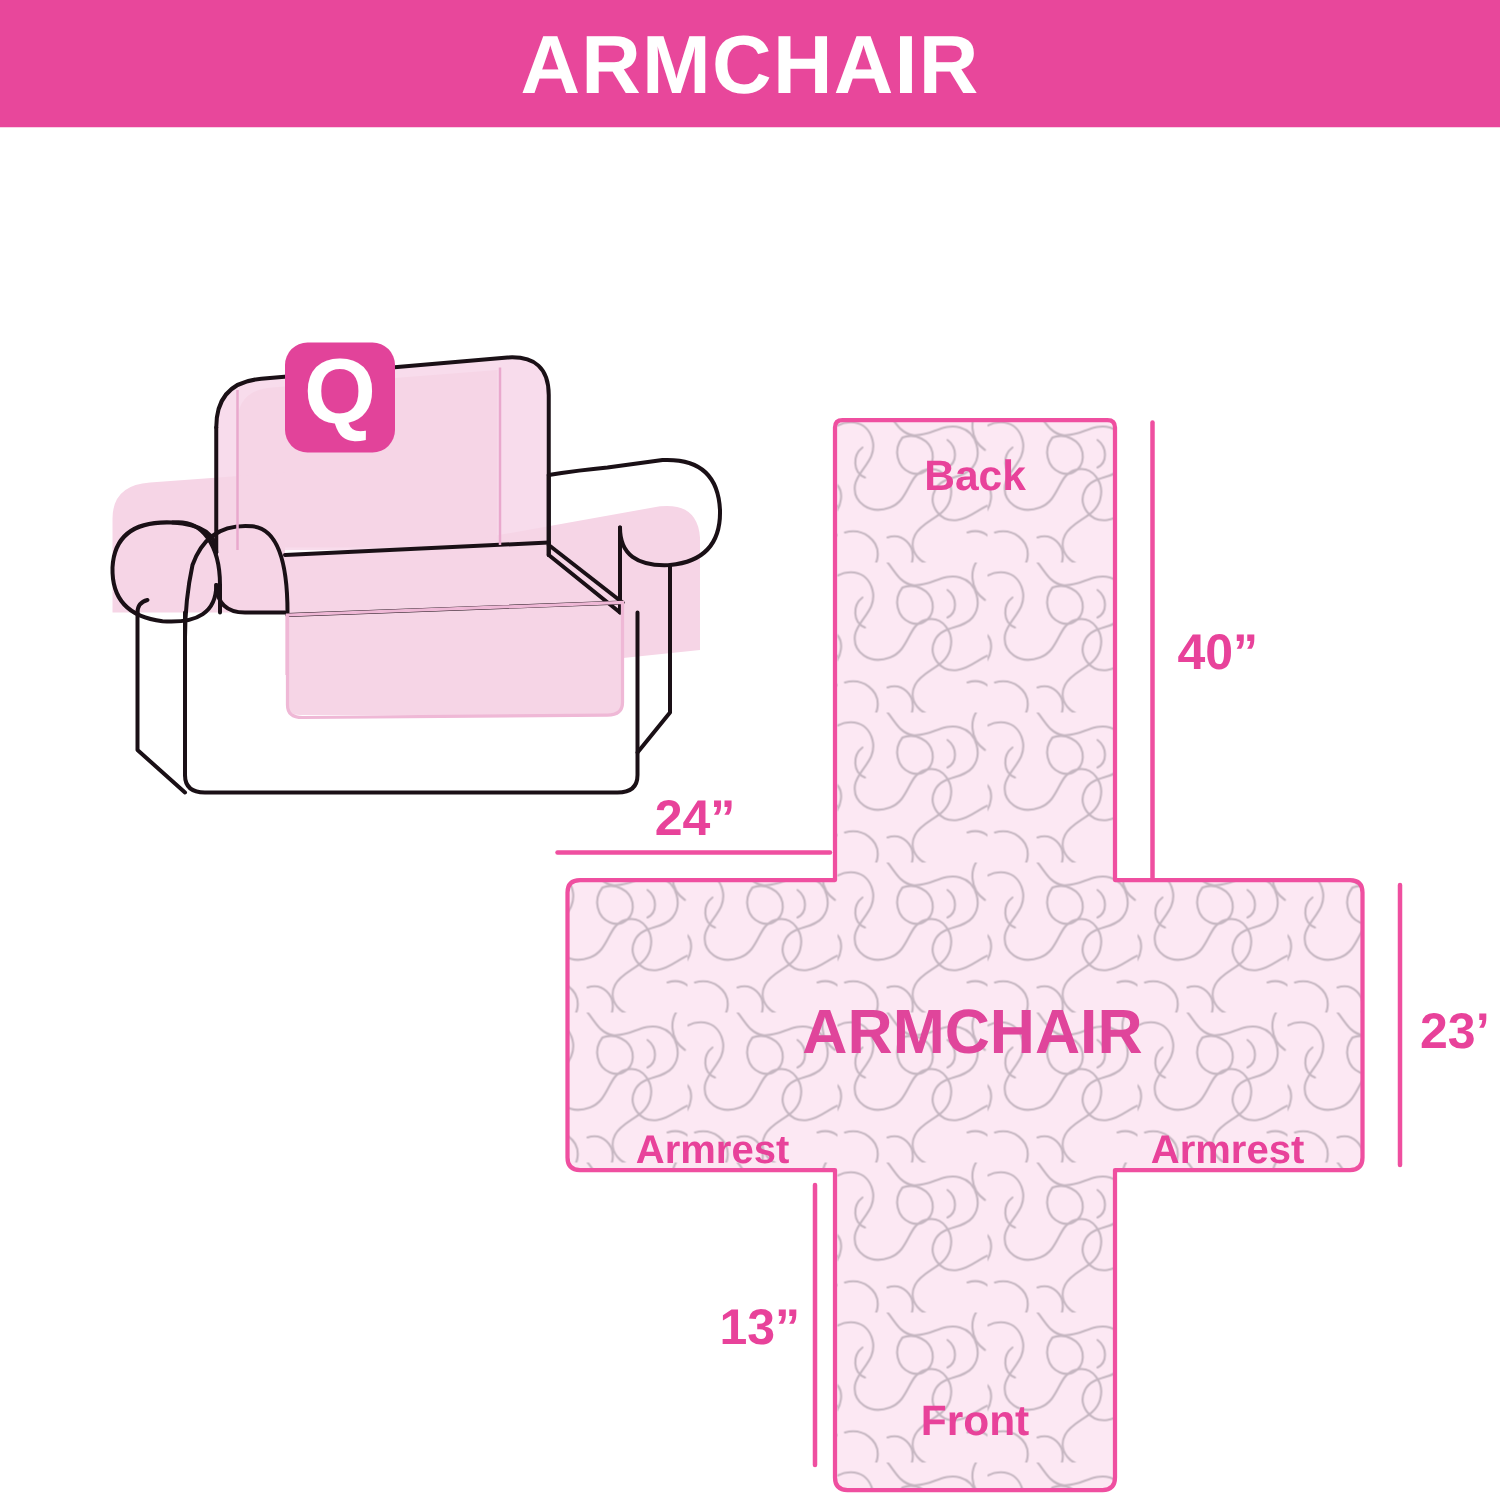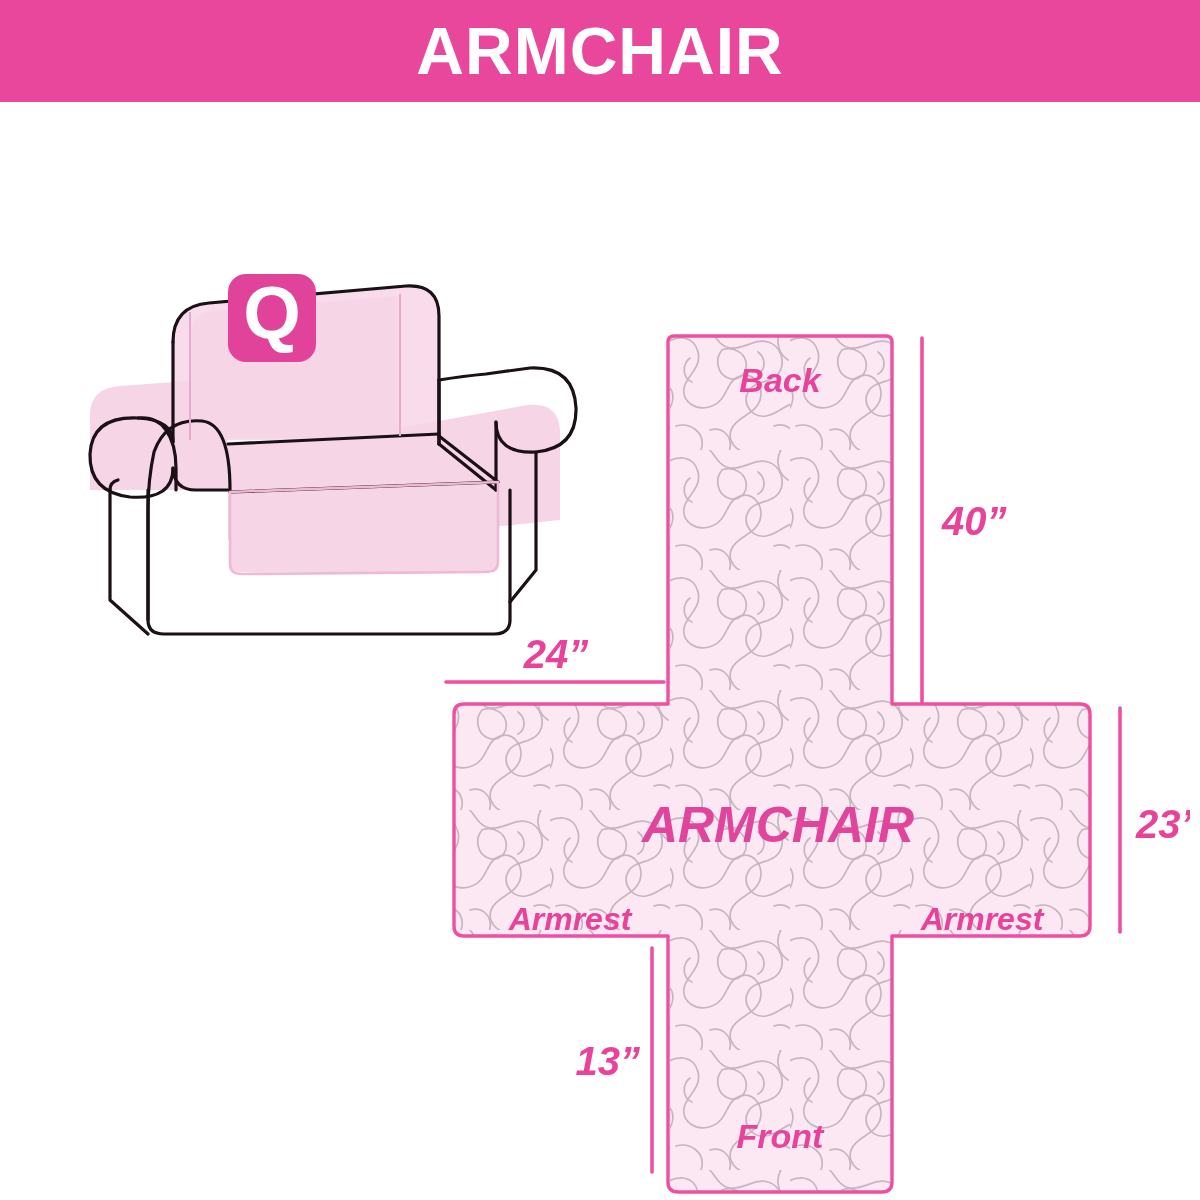--- a/index.html
+++ b/index.html
@@ -64,21 +64,20 @@
     height: 100%;
   }
 
   
   .diagram-wrap {
     position: absolute;
     left: 430px;
     top: 228px;
     width: 760px;
     height: 870px;
-    font-style: italic;
   }
   .diagram-wrap svg {
     display: block;
     width: 100%;
     height: 100%;
   }
 
   
   .dim-text {
     font-family: "Liberation Sans", sans-serif;

